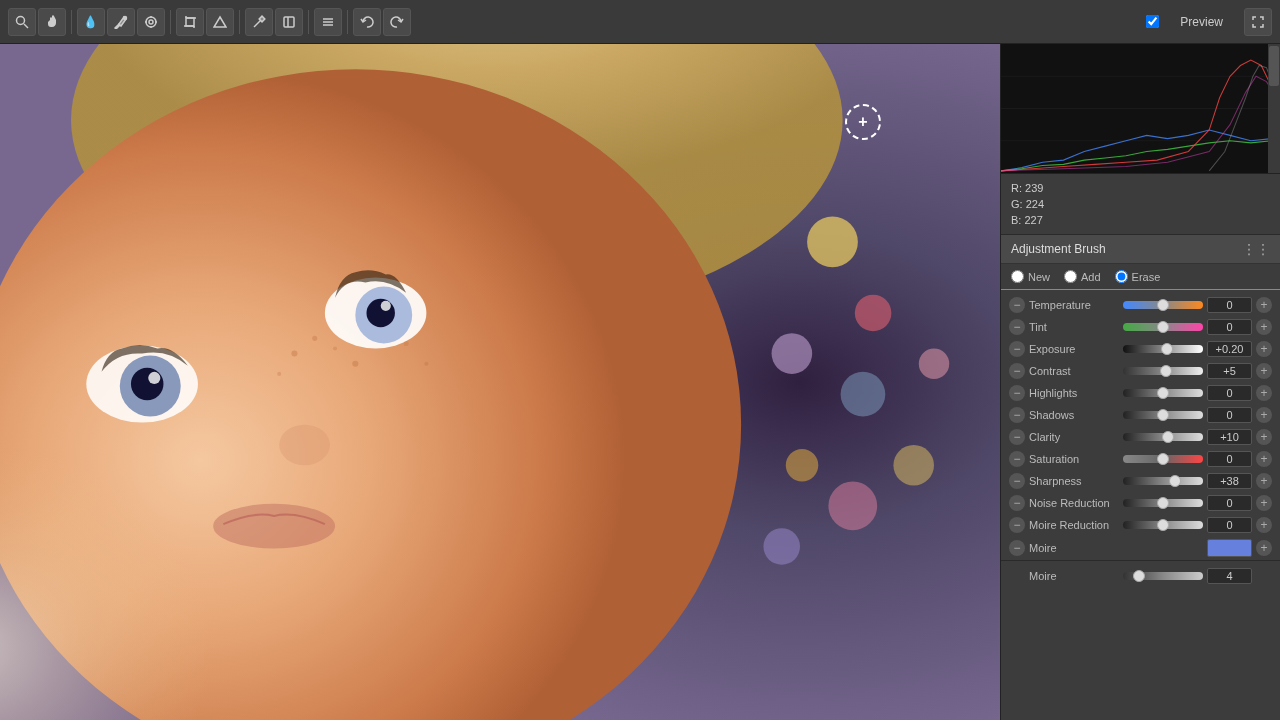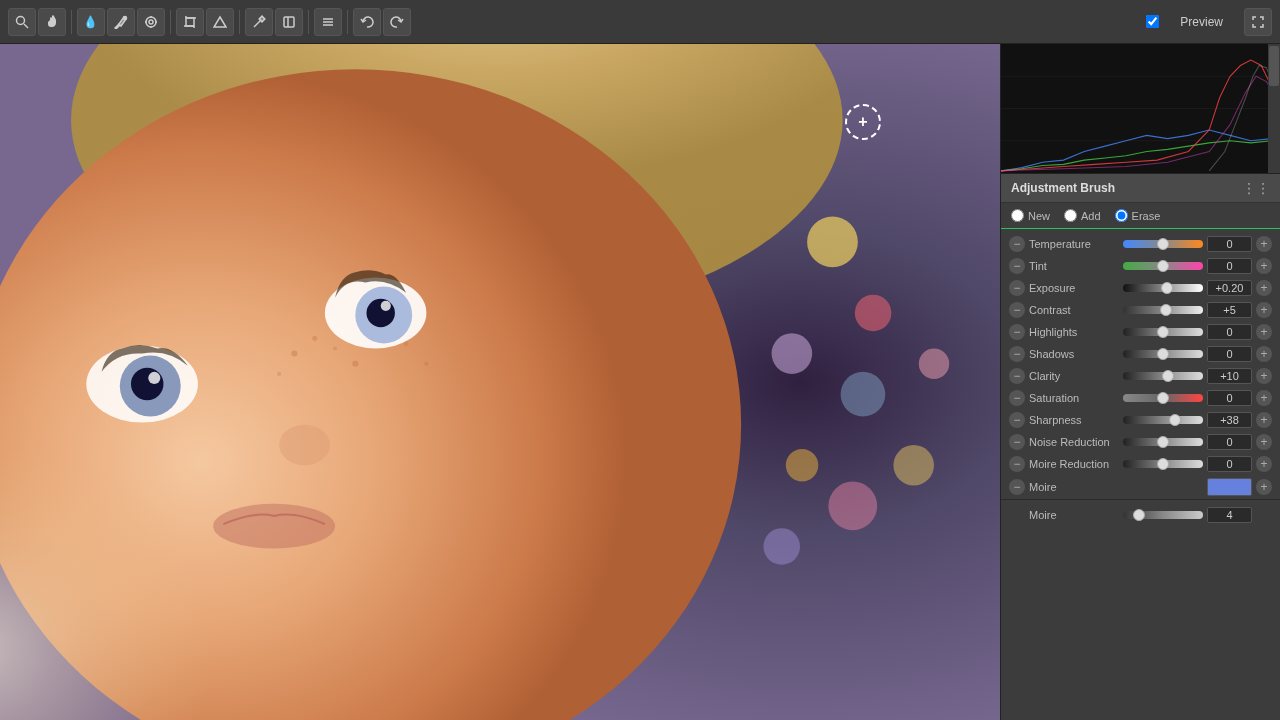--- a/index.html
+++ b/index.html
@@ -137,21 +137,21 @@
     #adj-brush-header {
       background: #4a4a4a;
       border-bottom: 1px solid #333;
       padding: 6px 10px;
       display: flex;
       align-items: center;
       justify-content: space-between;
     }
     #adj-brush-title {
       font-size: 12px;
-      font-weight: bold;
+      font-weight: normal;
       color: #ddd;
     }
     .header-icon { font-size: 14px; color: #aaa; cursor: pointer; }
 
     
     #brush-mode-row {
       padding: 6px 10px;
       display: flex;
       align-items: center;
       gap: 14px;
@@ -478,20 +478,34 @@
 
         <polyline points="0,118 60,116 120,114 160,110 200,100 220,75 235,45 245,30 255,35 265,50 268,55" stroke="#dd44bb" stroke-width="1" fill="none" opacity="0.5"></polyline>
 
         <polyline points="200,118 215,100 225,75 235,50 242,30 248,20 255,22 262,40 268,55" stroke="#aaa" stroke-width="1" fill="none" opacity="0.4"></polyline>
       </svg>
       <div id="hist-scrollbar">
         <div id="hist-scrollbar-thumb"></div>
       </div>
     </div>
 
+    <div id="rgb-values">
+      <div>
+        <span>R:</span>
+        <span>239</span>
+      </div>
+      <div>
+        <span>G:</span>
+        <span>224</span>
+      </div>
+      <div>
+        <span>B:</span>
+        <span>227</span>
+      </div>
+    </div>
 
     <div id="adj-brush-header">
       <span id="adj-brush-title">Adjustment Brush</span>
       <span class="header-icon">⋮⋮</span>
     </div>
 
     <div id="brush-mode-row">
       <label class="radio-option">
         <input type="radio" name="brush-mode" value="new" style="">
         <span>New</span>

